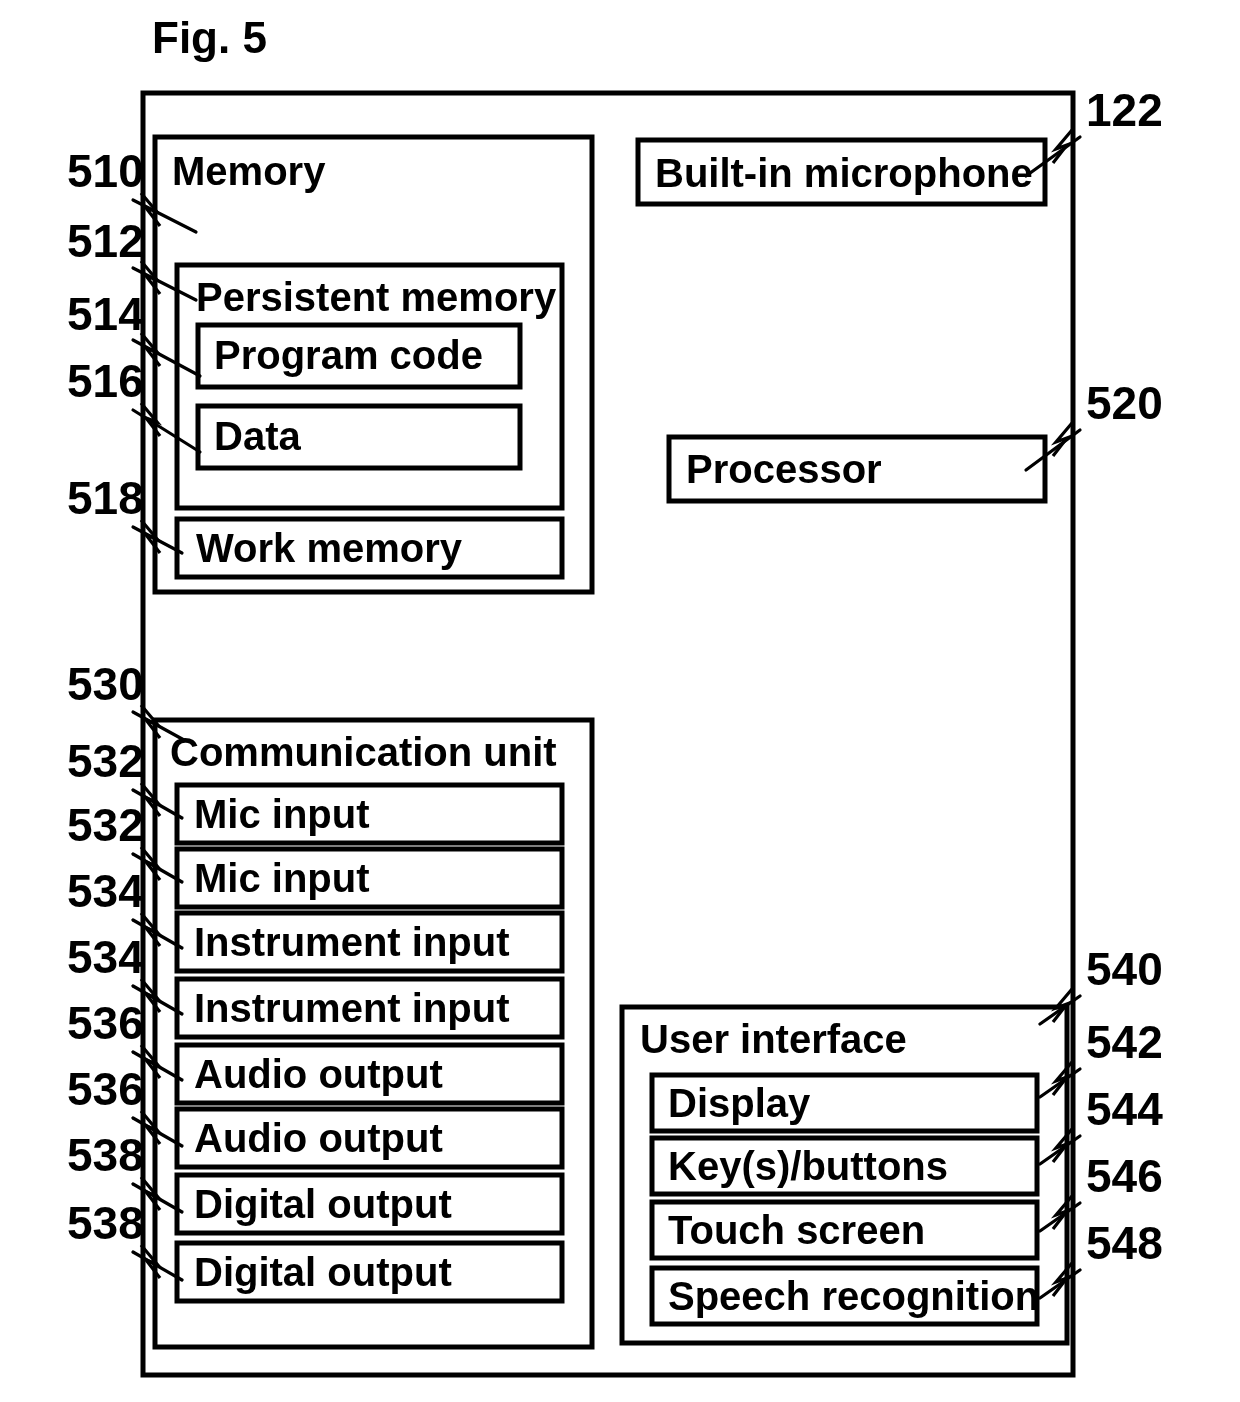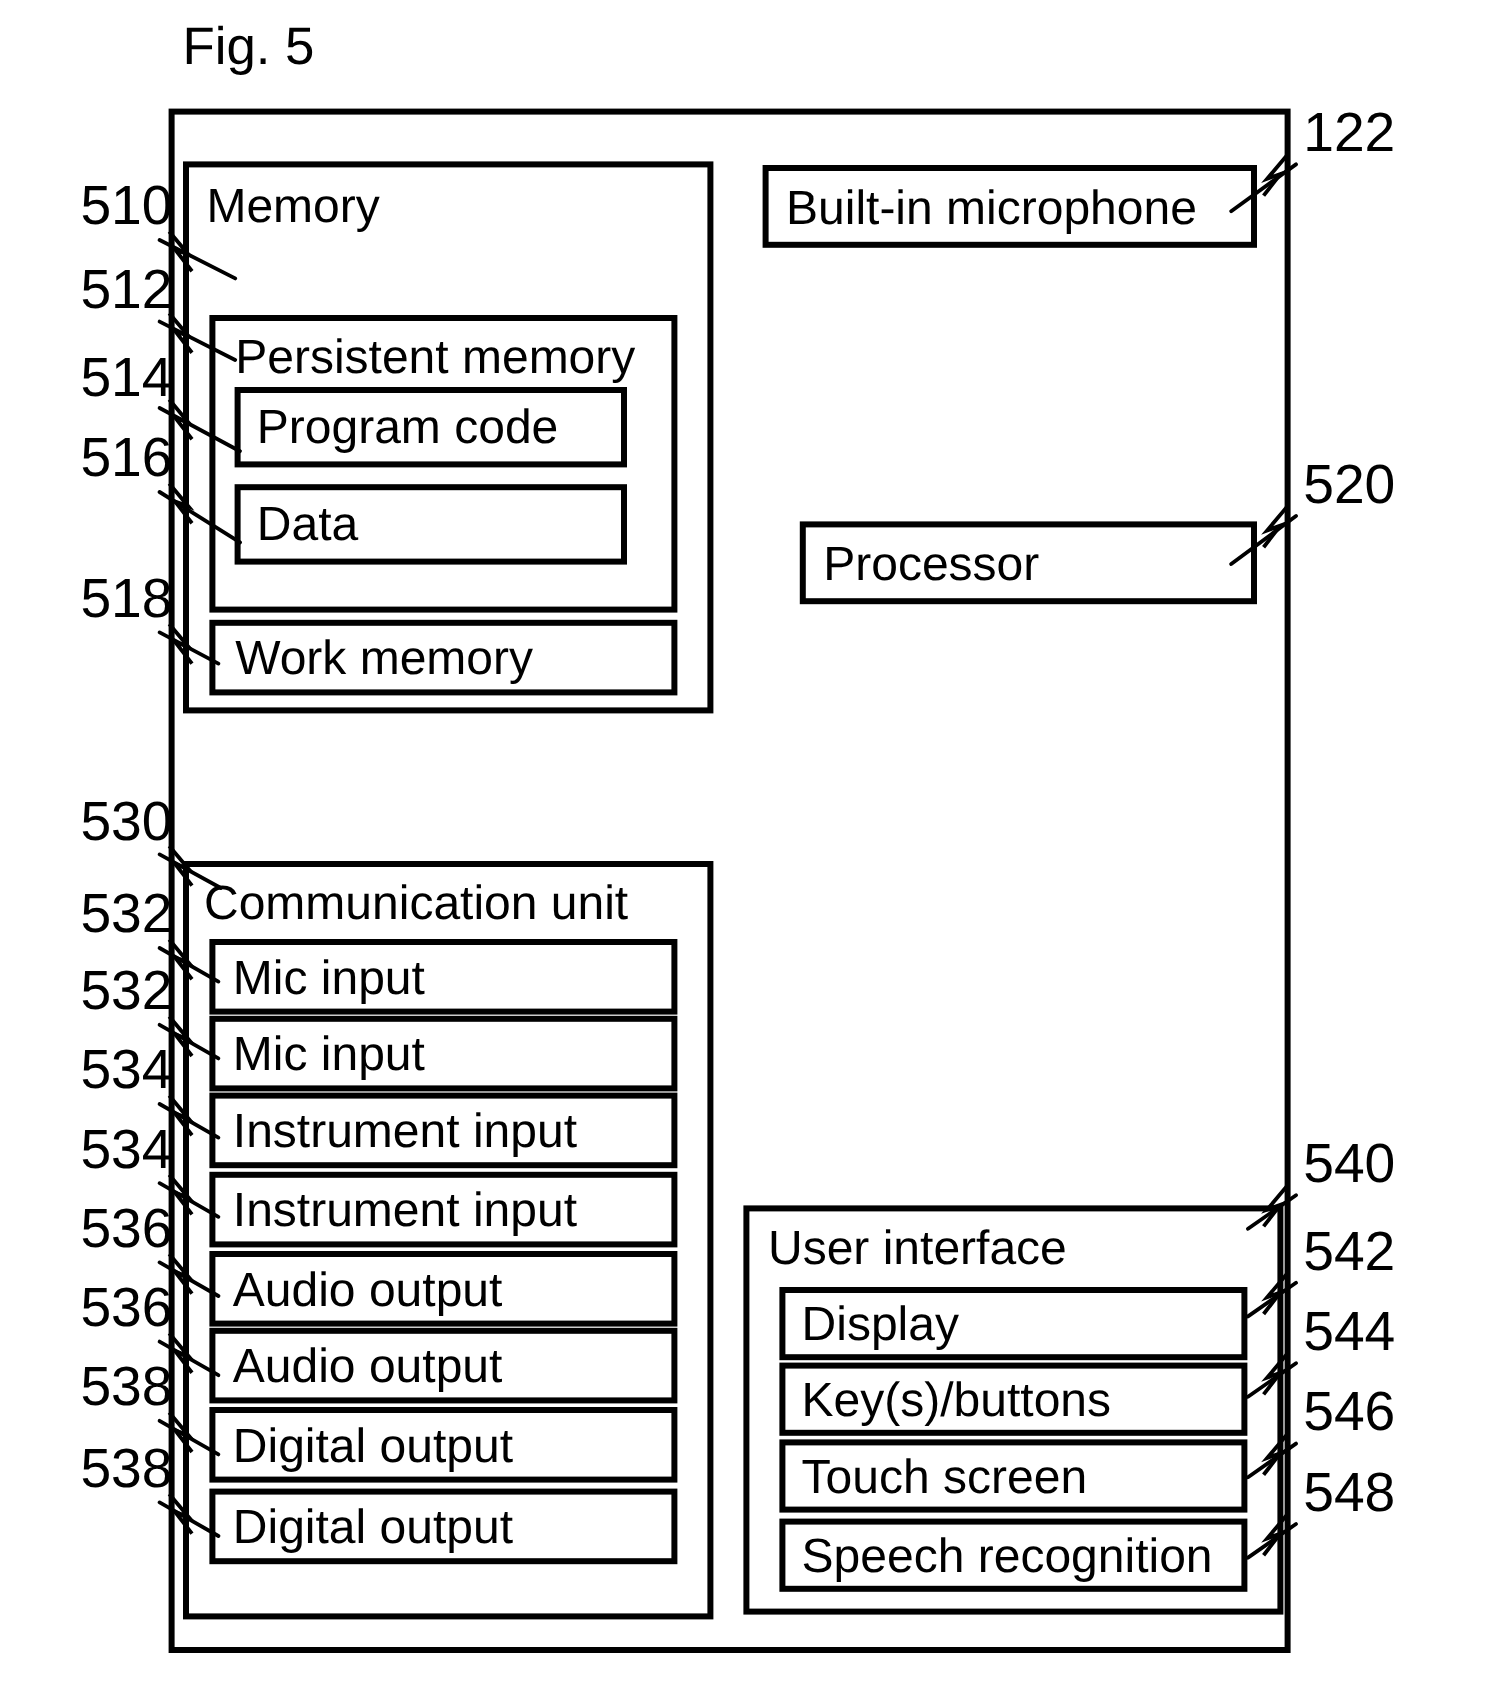--- a/index.html
+++ b/index.html
@@ -7,20 +7,21 @@
     padding: 0;
     background: #ffffff;
   }
   #figure-root {
     position: relative;
     width: 1240px;
     height: 1402px;
     background: #ffffff;
     font-family: "Liberation Sans", sans-serif;
     overflow: hidden;
+    font-weight: bold;
   }
   svg.figure-canvas {
     position: absolute;
     top: 0;
     left: 0;
     width: 1240px;
     height: 1402px;
     display: block;
   }
   .box-rect {

